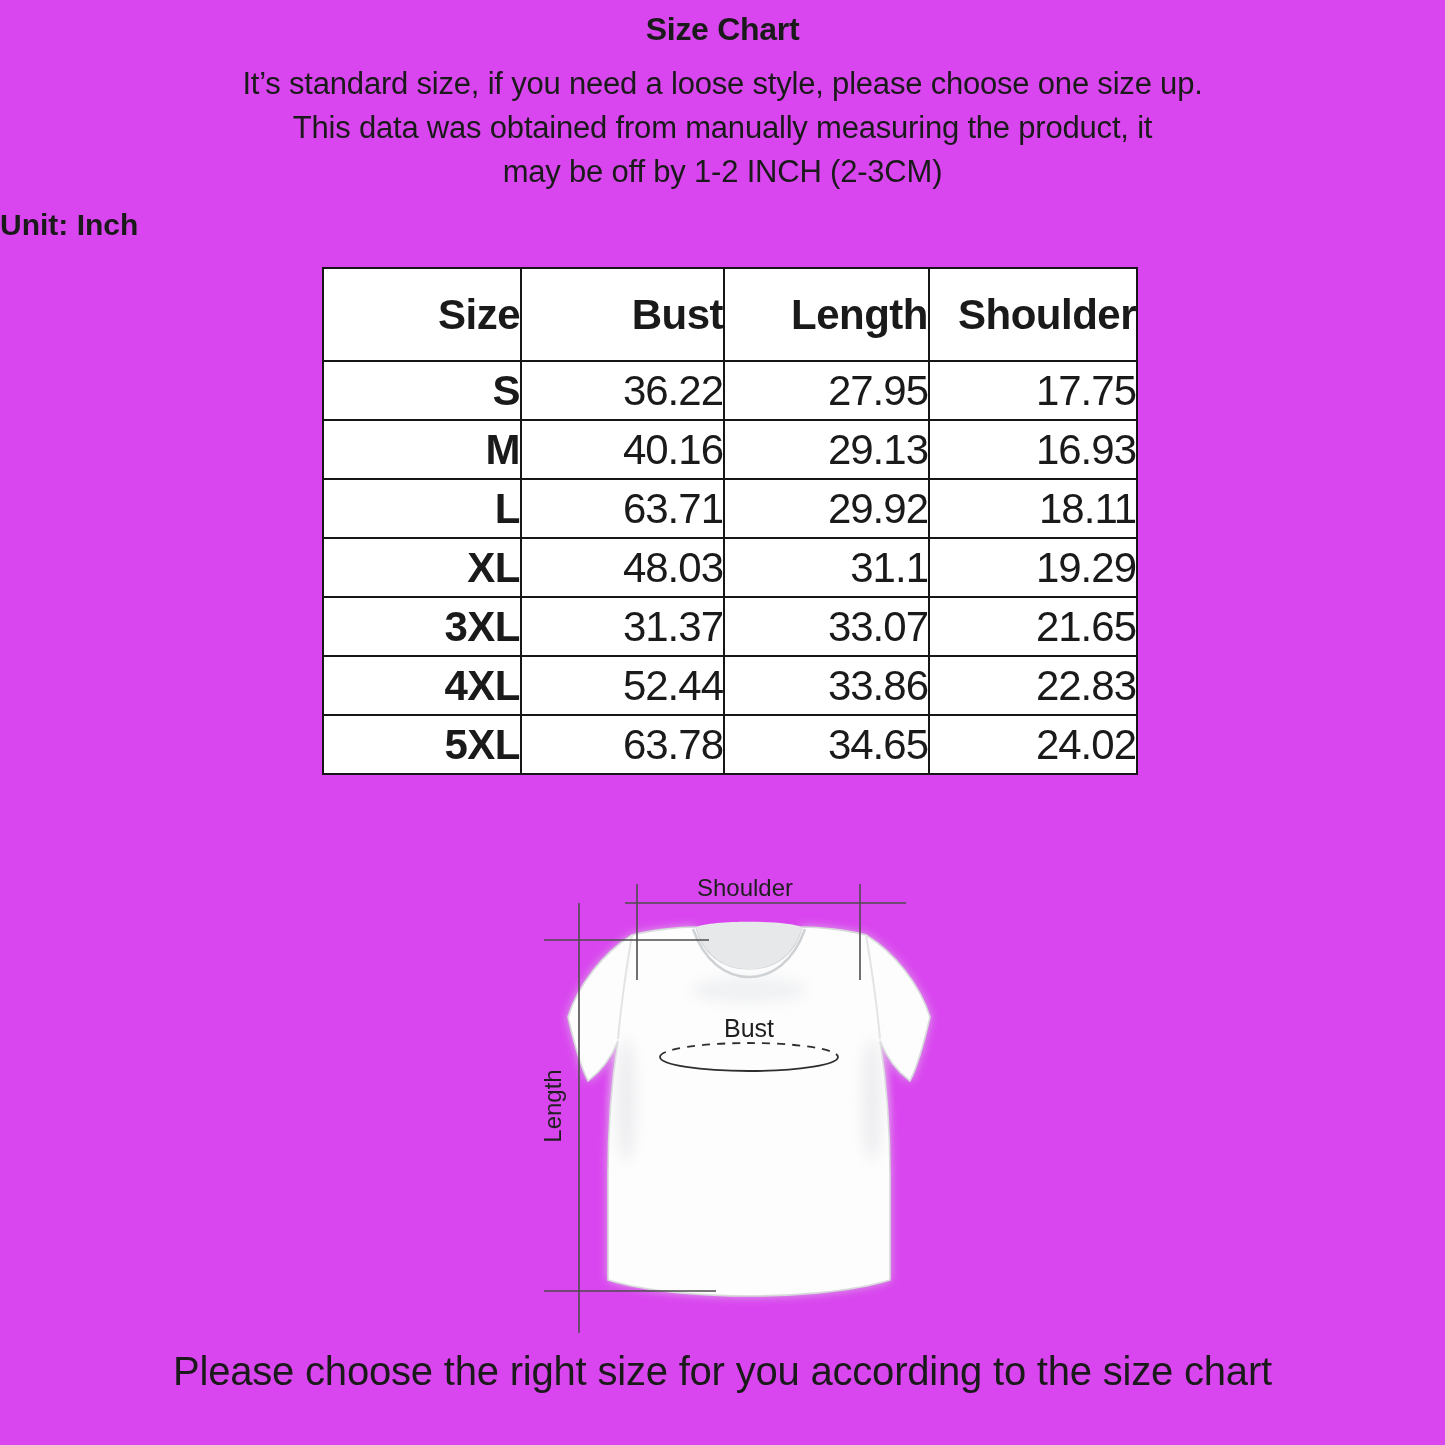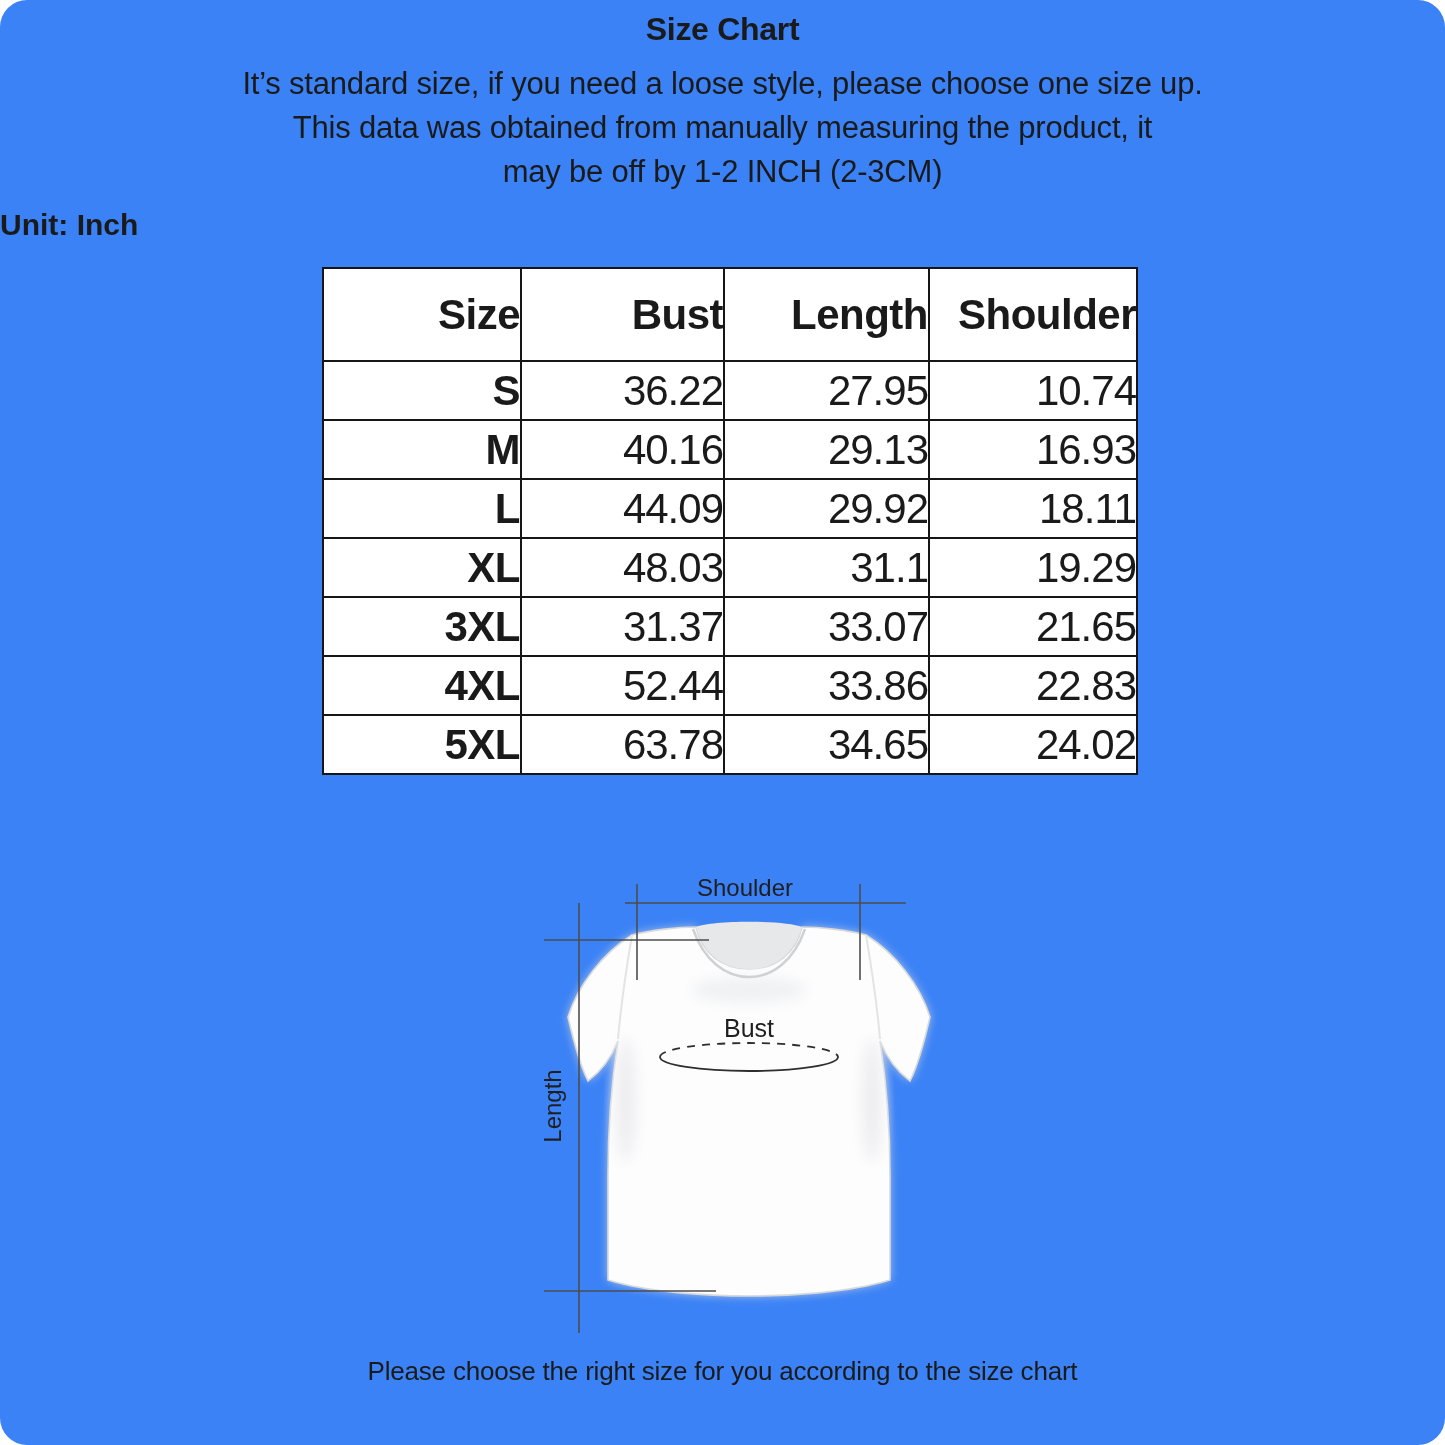--- a/index.html
+++ b/index.html
@@ -1,38 +1,38 @@
 <!DOCTYPE html>
 <html><head>
 <meta charset="utf-8">
 <style>
   html,body{margin:0;padding:0;background:#ffffff;}
   body{font-family:"Liberation Sans",sans-serif;color:#1a1a1a;}
-  .page{position:relative;width:1445px;height:1445px;background:#3b82f6;overflow:hidden;border-radius:27px;}
+  .page{position:relative;width:1445px;height:1445px;background:#d946ef;overflow:hidden;}
 
   .title{position:absolute;top:8px;left:0;width:100%;margin:0;text-align:center;
          font-size:32px;line-height:42px;font-weight:800;letter-spacing:-0.3px;}
   .intro{position:absolute;top:62px;left:0;width:100%;text-align:center;
          font-size:31px;line-height:44px;font-weight:400;letter-spacing:-0.2px;}
   .unit{position:absolute;top:205px;left:0;width:100%;text-align:left;
         font-size:30px;line-height:40px;font-weight:800;}
 
   table.size-table{position:absolute;top:267px;left:322px;width:814px;
         border-collapse:collapse;table-layout:fixed;background:#fff;}
   .size-table th,.size-table td{border:2px solid #161616;text-align:right;
         padding:0 0 0 5px;vertical-align:middle;overflow:hidden;white-space:nowrap;}
   .size-table th{height:91px;font-size:42px;font-weight:800;letter-spacing:-0.5px;}
   .size-table td{height:57px;font-size:42px;font-weight:400;letter-spacing:-1px;line-height:1;}
   .size-table td.size-col{font-weight:800;letter-spacing:-0.5px;}
 
   .diagram{position:absolute;top:865px;left:500px;width:480px;height:480px;}
   .diagram text{font-family:"Liberation Sans",sans-serif;fill:#1f1f1f;}
 
   .footer{position:absolute;top:1348px;left:0;width:100%;text-align:center;
-          font-size:26px;line-height:46px;font-weight:400;letter-spacing:-0.2px;}
+          font-size:40px;line-height:46px;font-weight:400;letter-spacing:-0.2px;}
 </style>
 </head>
 <body>
 
 <div class="page">
 
   <h1 class="title">Size Chart</h1>
 
   <div class="intro">
     <div>It’s standard size, if you need a loose style, please choose one size up.</div>
@@ -55,31 +55,31 @@
         <th>Bust</th>
         <th>Length</th>
         <th>Shoulder</th>
       </tr>
     </thead>
     <tbody>
       <tr>
         <td class="size-col">S</td>
         <td>36.22</td>
         <td>27.95</td>
-        <td>10.74</td>
+        <td>17.75</td>
       </tr>
       <tr>
         <td class="size-col">M</td>
         <td>40.16</td>
         <td>29.13</td>
         <td>16.93</td>
       </tr>
       <tr>
         <td class="size-col">L</td>
-        <td>44.09</td>
+        <td>63.71</td>
         <td>29.92</td>
         <td>18.11</td>
       </tr>
       <tr>
         <td class="size-col">XL</td>
         <td>48.03</td>
         <td>31.1</td>
         <td>19.29</td>
       </tr>
       <tr>

